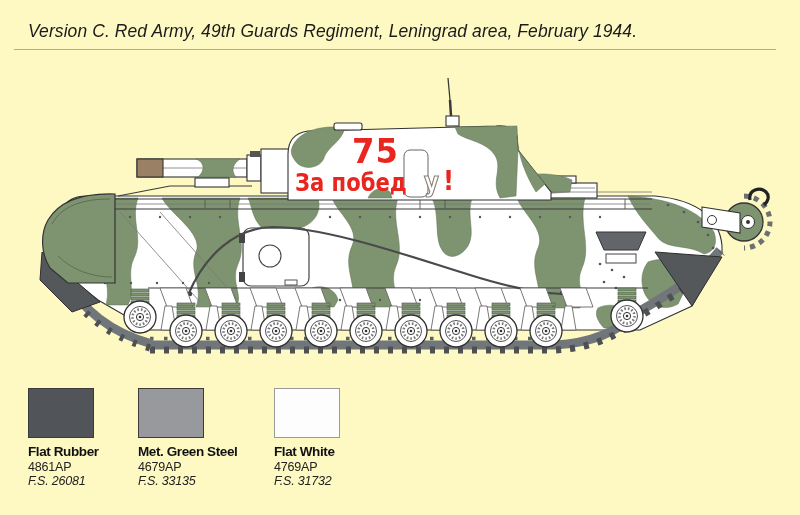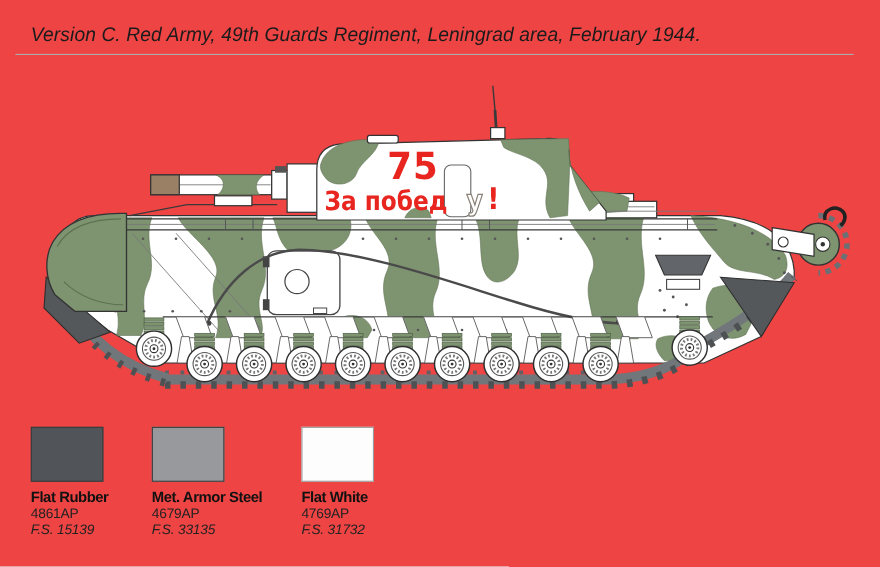--- a/index.html
+++ b/index.html
@@ -1,16 +1,16 @@
 <!DOCTYPE html>
 <html><head>
 <meta charset="utf-8">
 <style>
   html,body{margin:0;padding:0;background:#e8e8e8;}
-  .page{position:relative;width:800px;height:515px;background:#ef4444;overflow:hidden;
+  .page{position:relative;width:800px;height:515px;background:#fef9c3;overflow:hidden;
         font-family:"Liberation Sans",sans-serif;}
   .title{position:absolute;top:21px;left:28px;font-size:18px;font-style:italic;
          letter-spacing:.1px;color:#1b1b1b;white-space:nowrap;transform:scaleX(.97);
          transform-origin:left center;font-weight:500;}
   .title-rule{position:absolute;top:49px;left:14px;width:762px;height:1px;background:#ababab;}
   .tank-svg{position:absolute;top:50px;left:0;}
   .legend{position:absolute;top:388px;left:0;width:800px;height:120px;}
   .swcol{position:absolute;top:0;}
   .swcol.c1{left:28px;}.swcol.c2{left:138px;}.swcol.c3{left:247px;margin-left:27px;}.swcol.c4{left:357px;}
   .swatch{width:66px;height:50px;border:1px solid #3b3b3b;box-sizing:border-box;margin-bottom:7px;}
@@ -285,26 +285,26 @@
       <line x1="450" y1="100" x2="448" y2="78" stroke="#3a3a3a" stroke-width="1.3"></line>
     </g>
   </svg>
 
   <div class="legend">
 
     <div class="swcol c1">
       <div class="swatch" style="background: rgb(81, 84, 88);"></div>
       <p class="sw-name">Flat Rubber</p>
       <p class="sw-code">4861AP</p>
-      <p class="sw-fs">F.S. 15139</p>
+      <p class="sw-fs">F.S. 26081</p>
     </div>
 
     <div class="swcol c2">
       <div class="swatch" style="background: rgb(151, 153, 157);"></div>
-      <p class="sw-name">Met. Armor Steel</p>
+      <p class="sw-name">Met. Green Steel</p>
       <p class="sw-code">4679AP</p>
       <p class="sw-fs">F.S. 33135</p>
     </div>
 
     <div class="swcol c3">
       <div class="swatch sw-white" style="background: rgb(253, 253, 253);"></div>
       <p class="sw-name">Flat White</p>
       <p class="sw-code">4769AP</p>
       <p class="sw-fs">F.S. 31732</p>
     </div>

